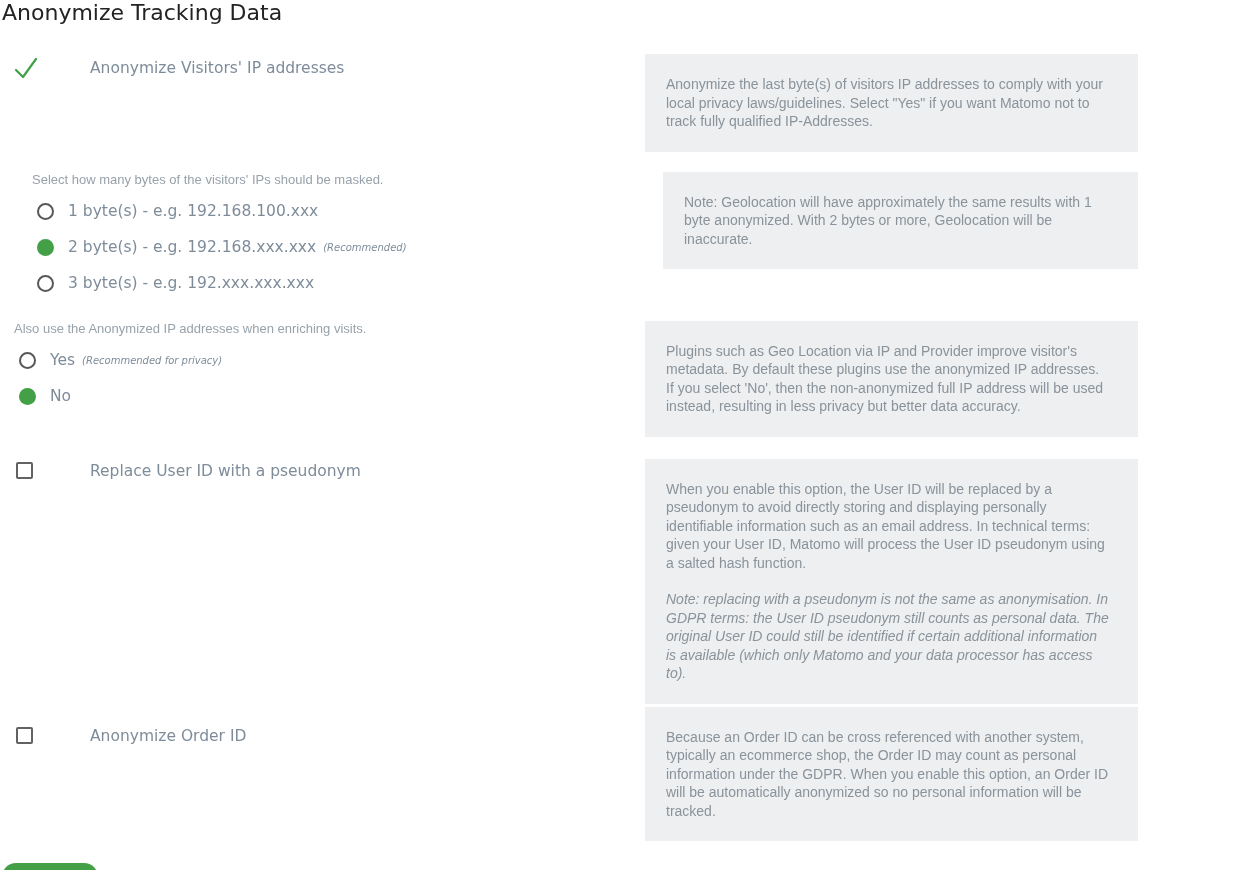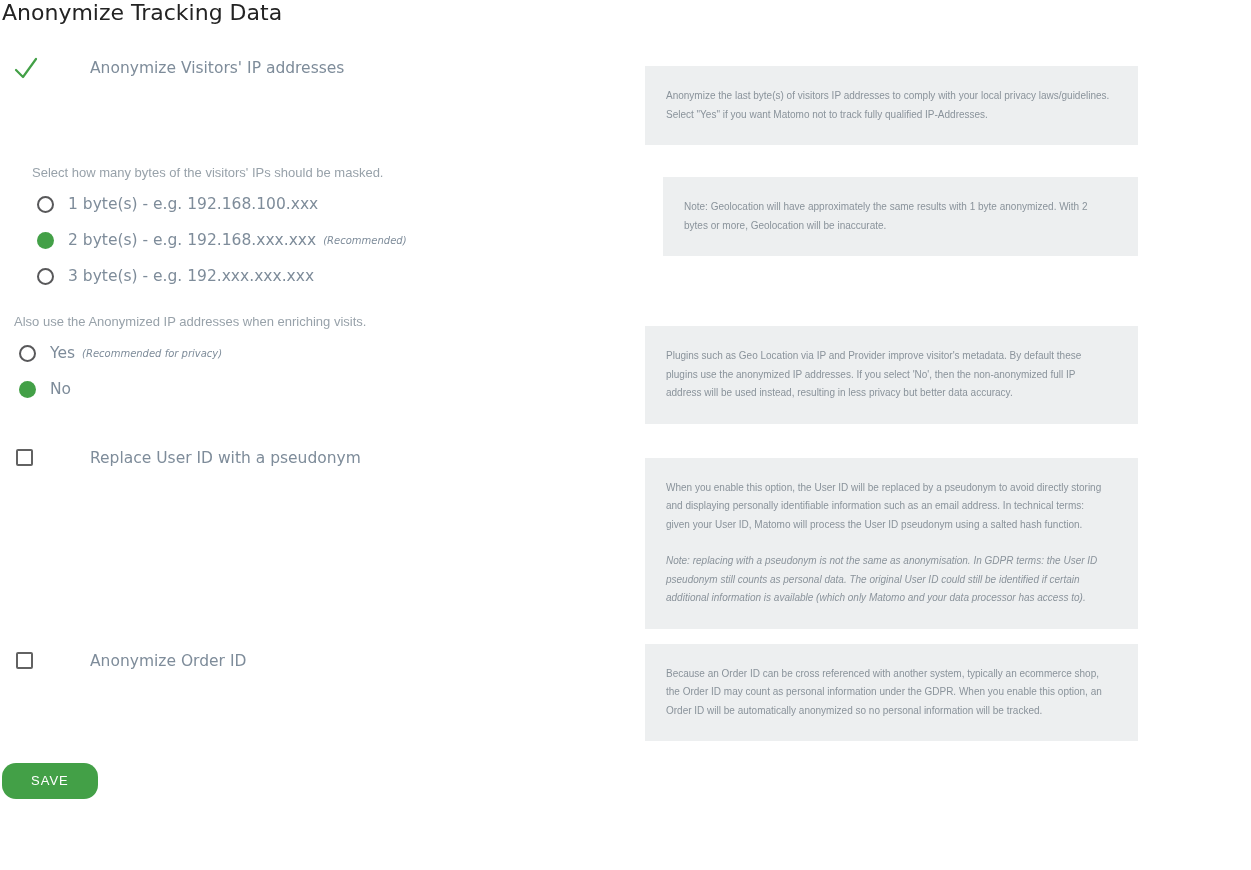--- a/index.html
+++ b/index.html
@@ -29,23 +29,22 @@
   .row-ip     { margin-top: 28px; }
   .row-bytes  { margin-top: 20px; padding-left: 18px; }
   .row-enrich { margin-top: 28px; }
   .row-pseudo { margin-top: 22px; }
   .row-order  { margin-top: 20px; }
 
   .help-box {
     background: #edeff0;
     padding: 21px 28px 21px 21px;
     color: #8a939b;
-    font-size: 10px;
+    font-size: 14px;
     line-height: 18.5px;
-    margin-top: 12px;
   }
   .help-box p { margin: 0; }
   .help-box p.note-italic { margin-top: 18px; font-style: italic; }
 
   .check-row {
     display: flex;
     align-items: center;
     padding-top: 3px;
     cursor: pointer;
     gap: 40px;

